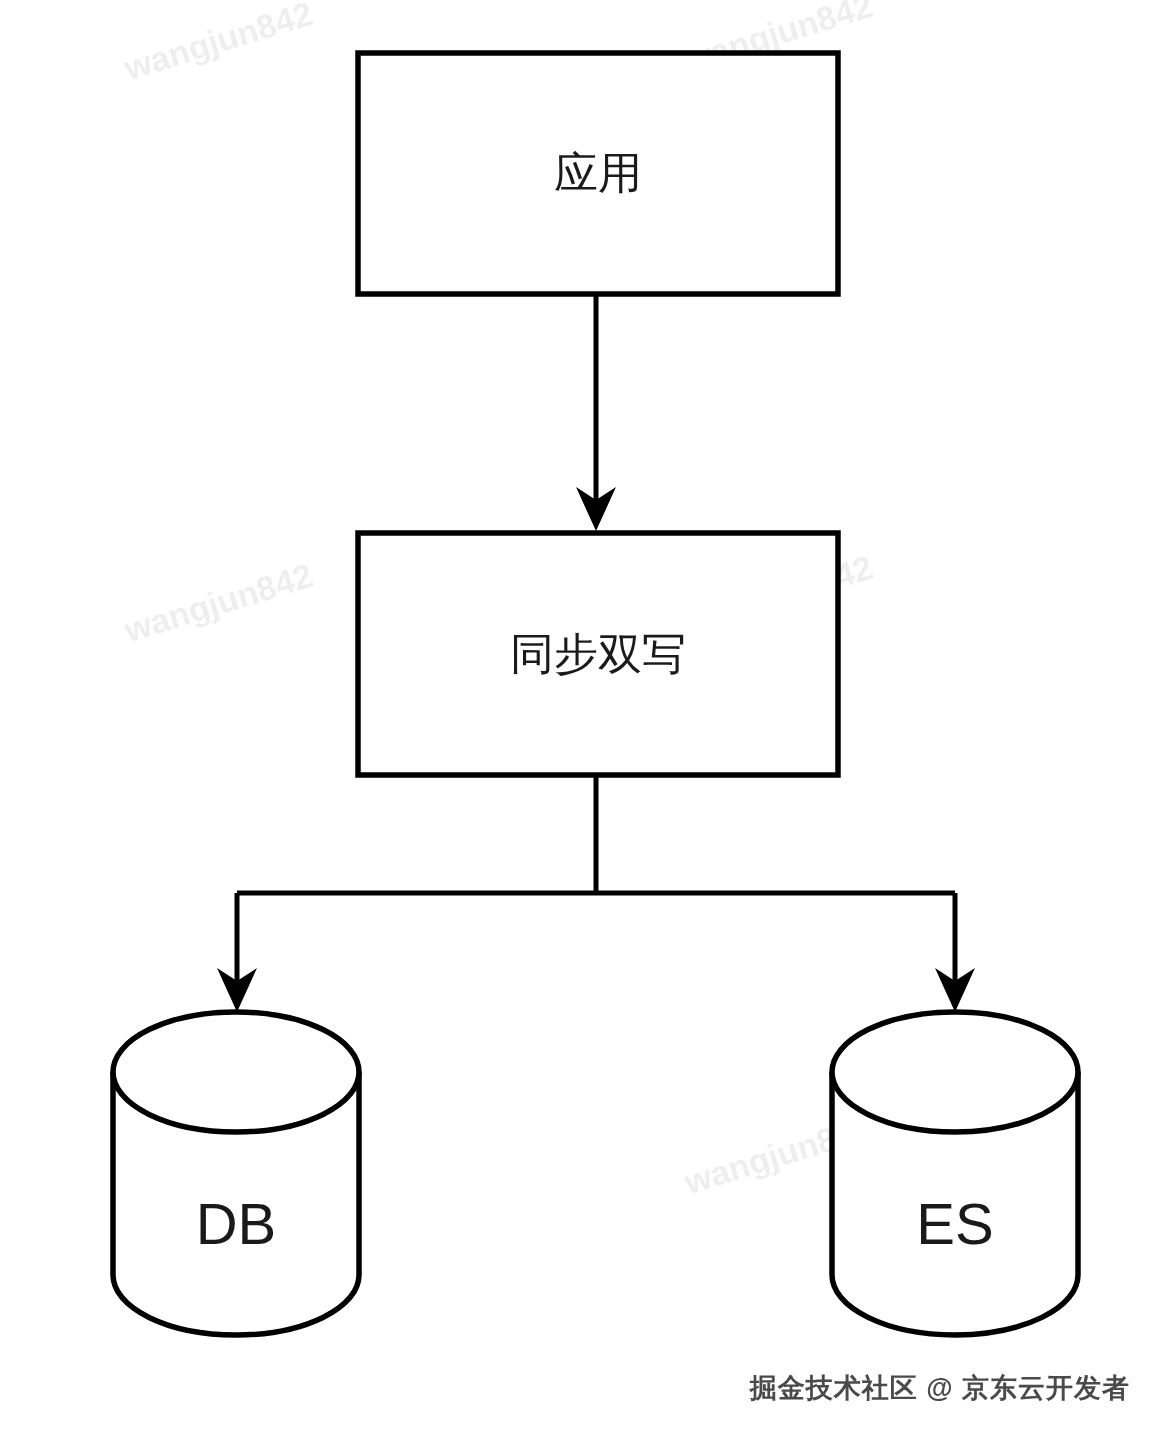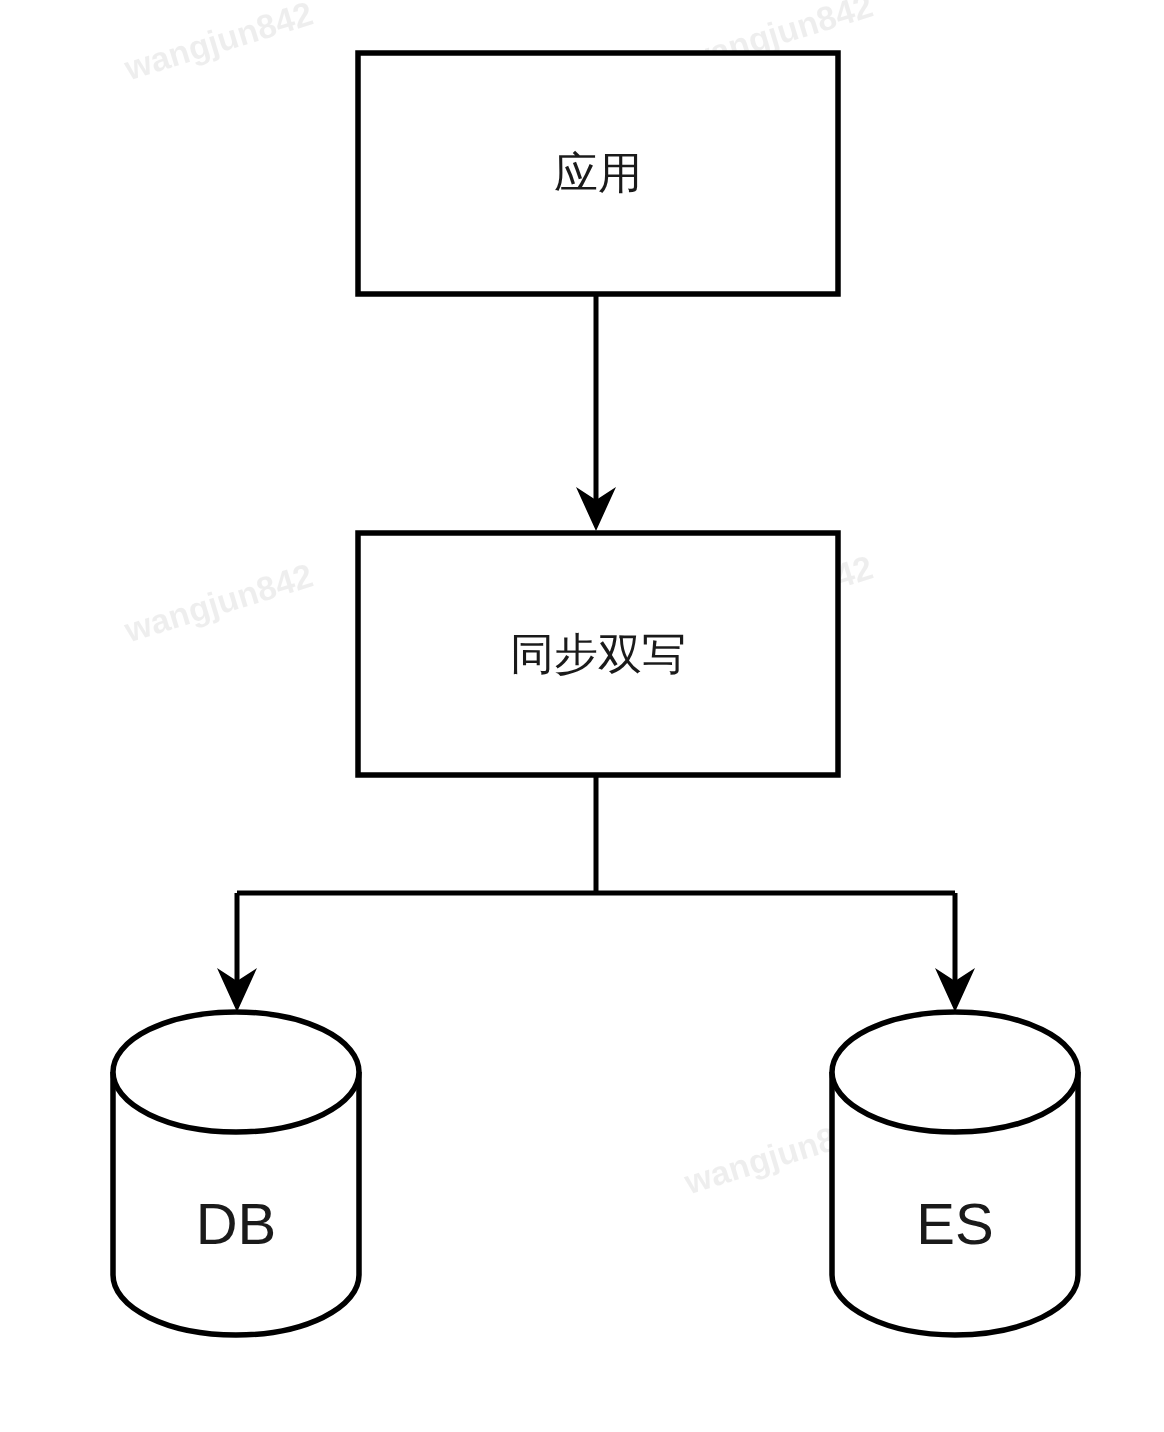--- a/index.html
+++ b/index.html
@@ -110,14 +110,15 @@
       <text class="cyl-label" x="236" y="1244">DB</text>
     </g>
 
     <g>
       <path class="node-shape" d="M832,1072 L832,1275 a123,60 0 0 0 246,0 L1078,1072"></path>
       <ellipse class="node-shape" cx="955" cy="1072" rx="123" ry="60"></ellipse>
       <text class="cyl-label" x="955" y="1244">ES</text>
     </g>
   </svg>
 
+  <div class="footer-attribution">掘金技术社区 @ 京东云开发者</div>
 
 </div>
 
 </body></html>

